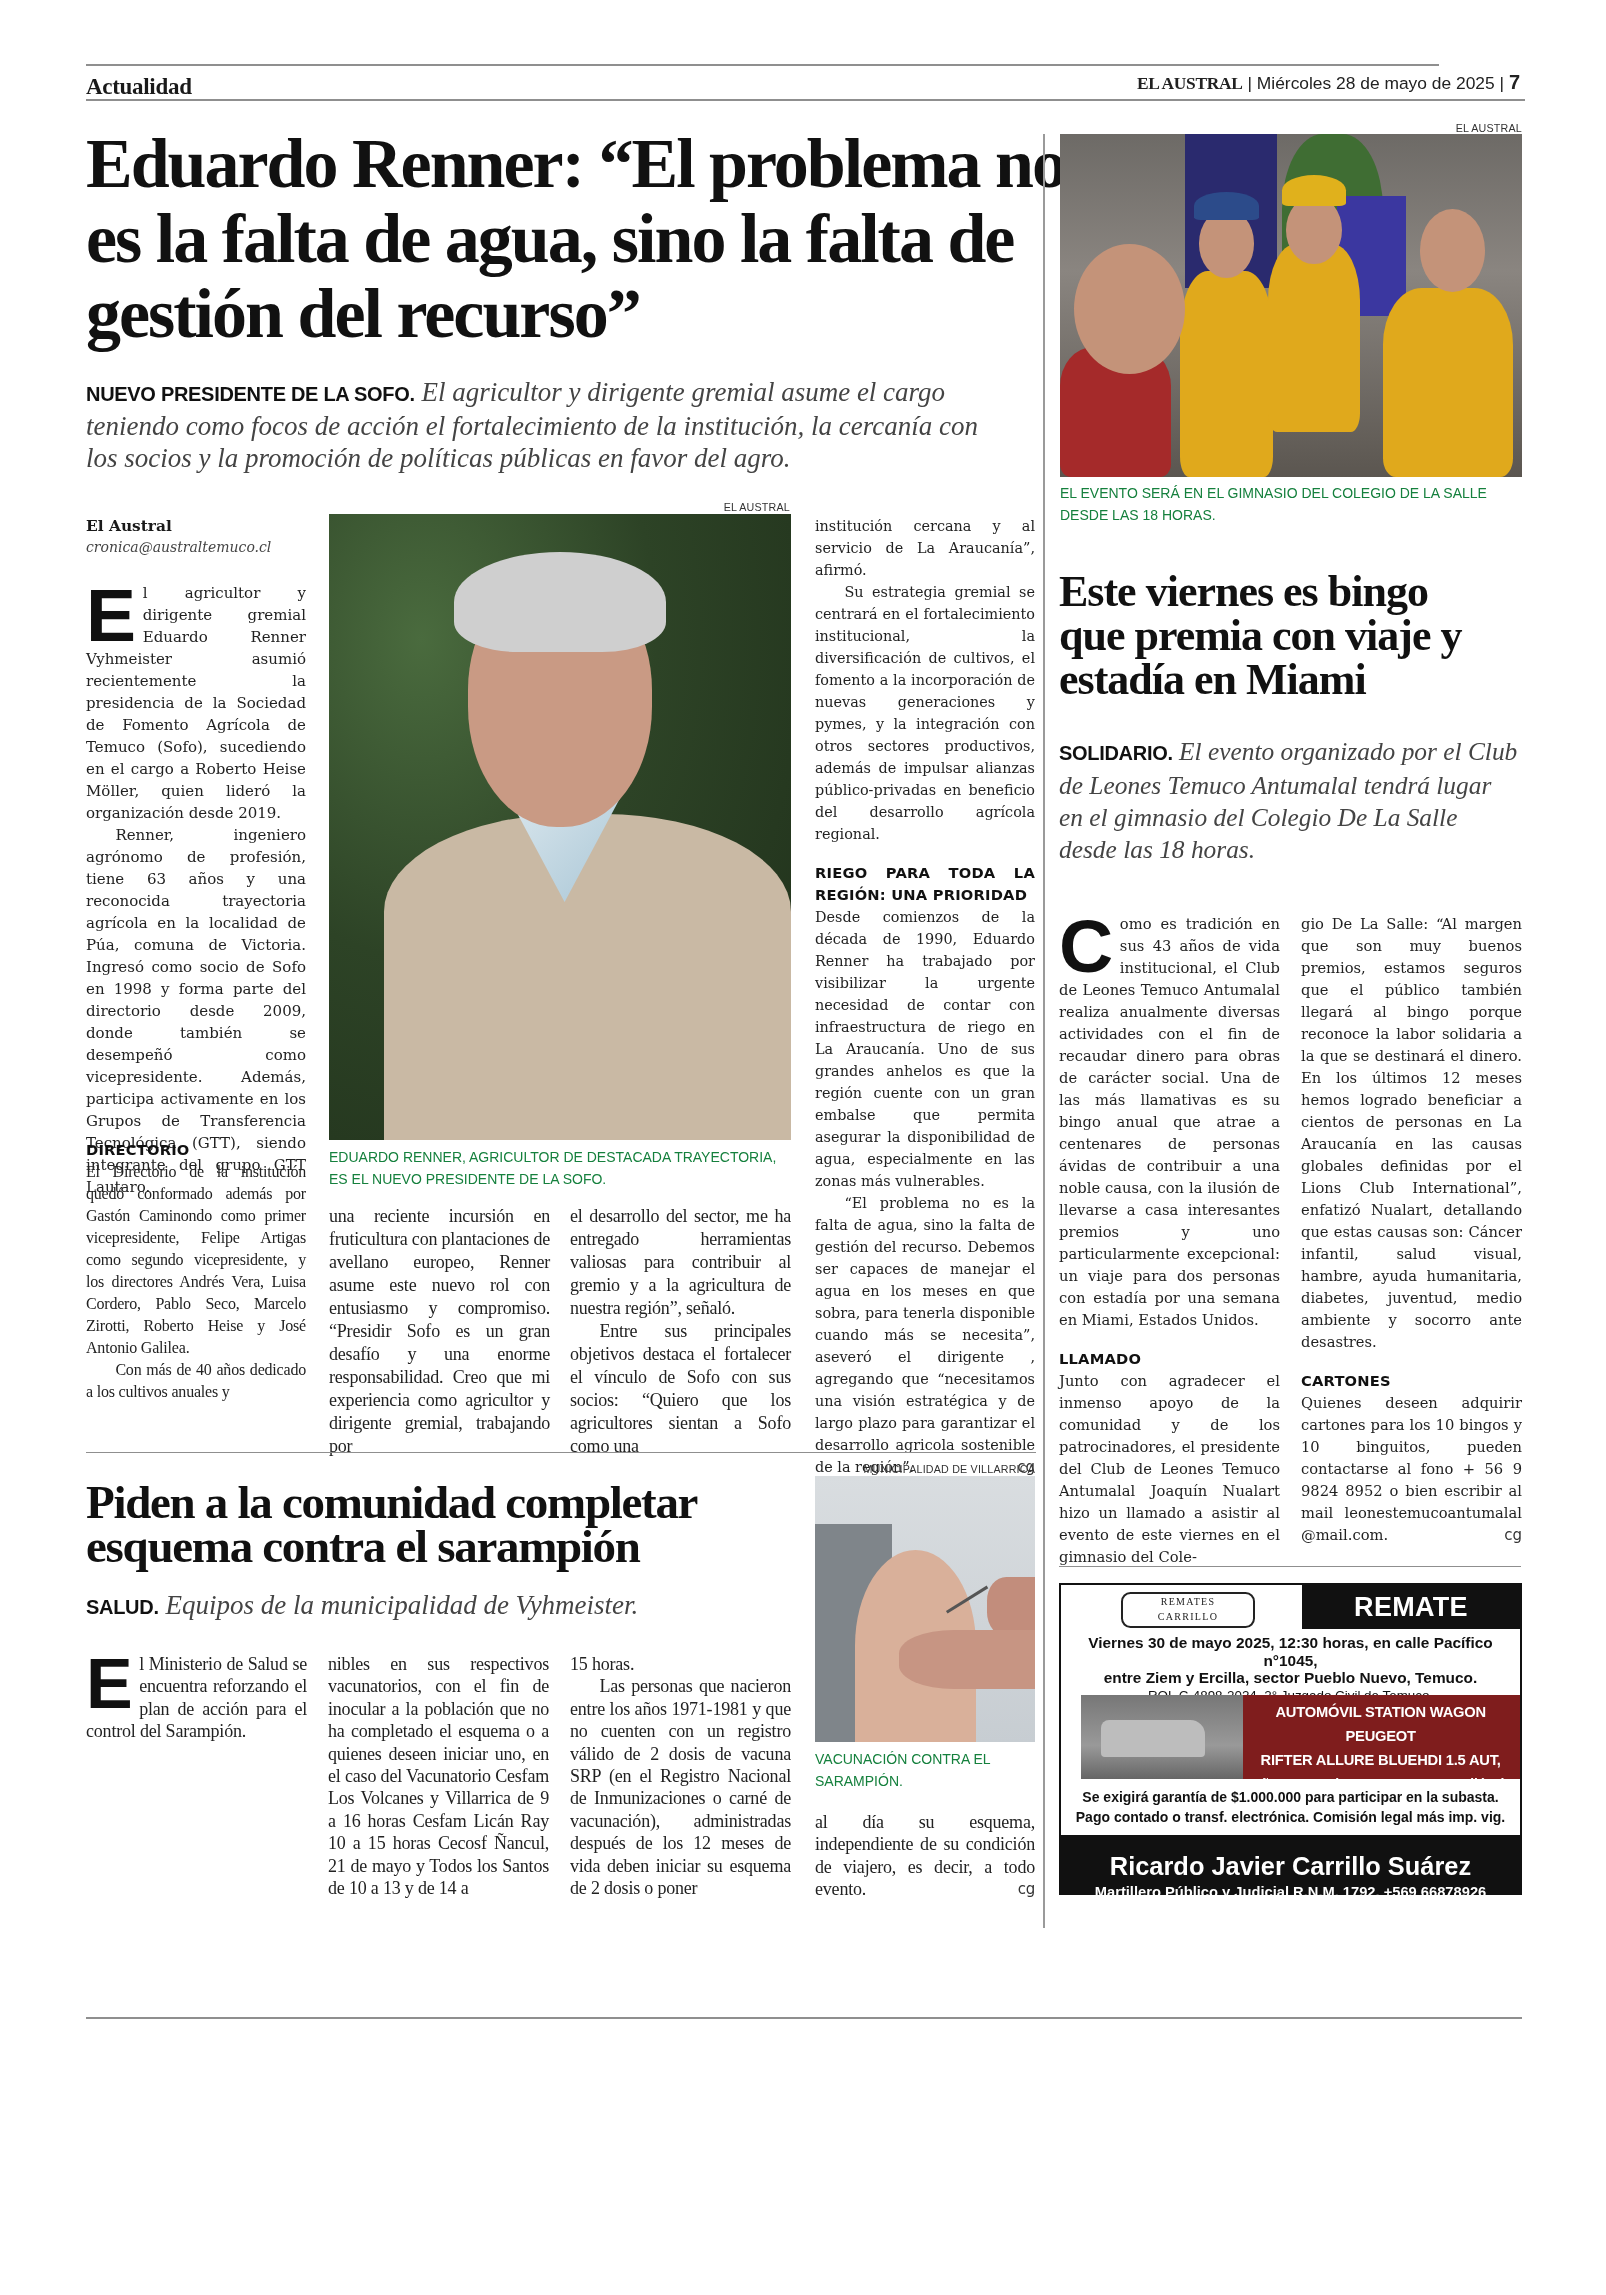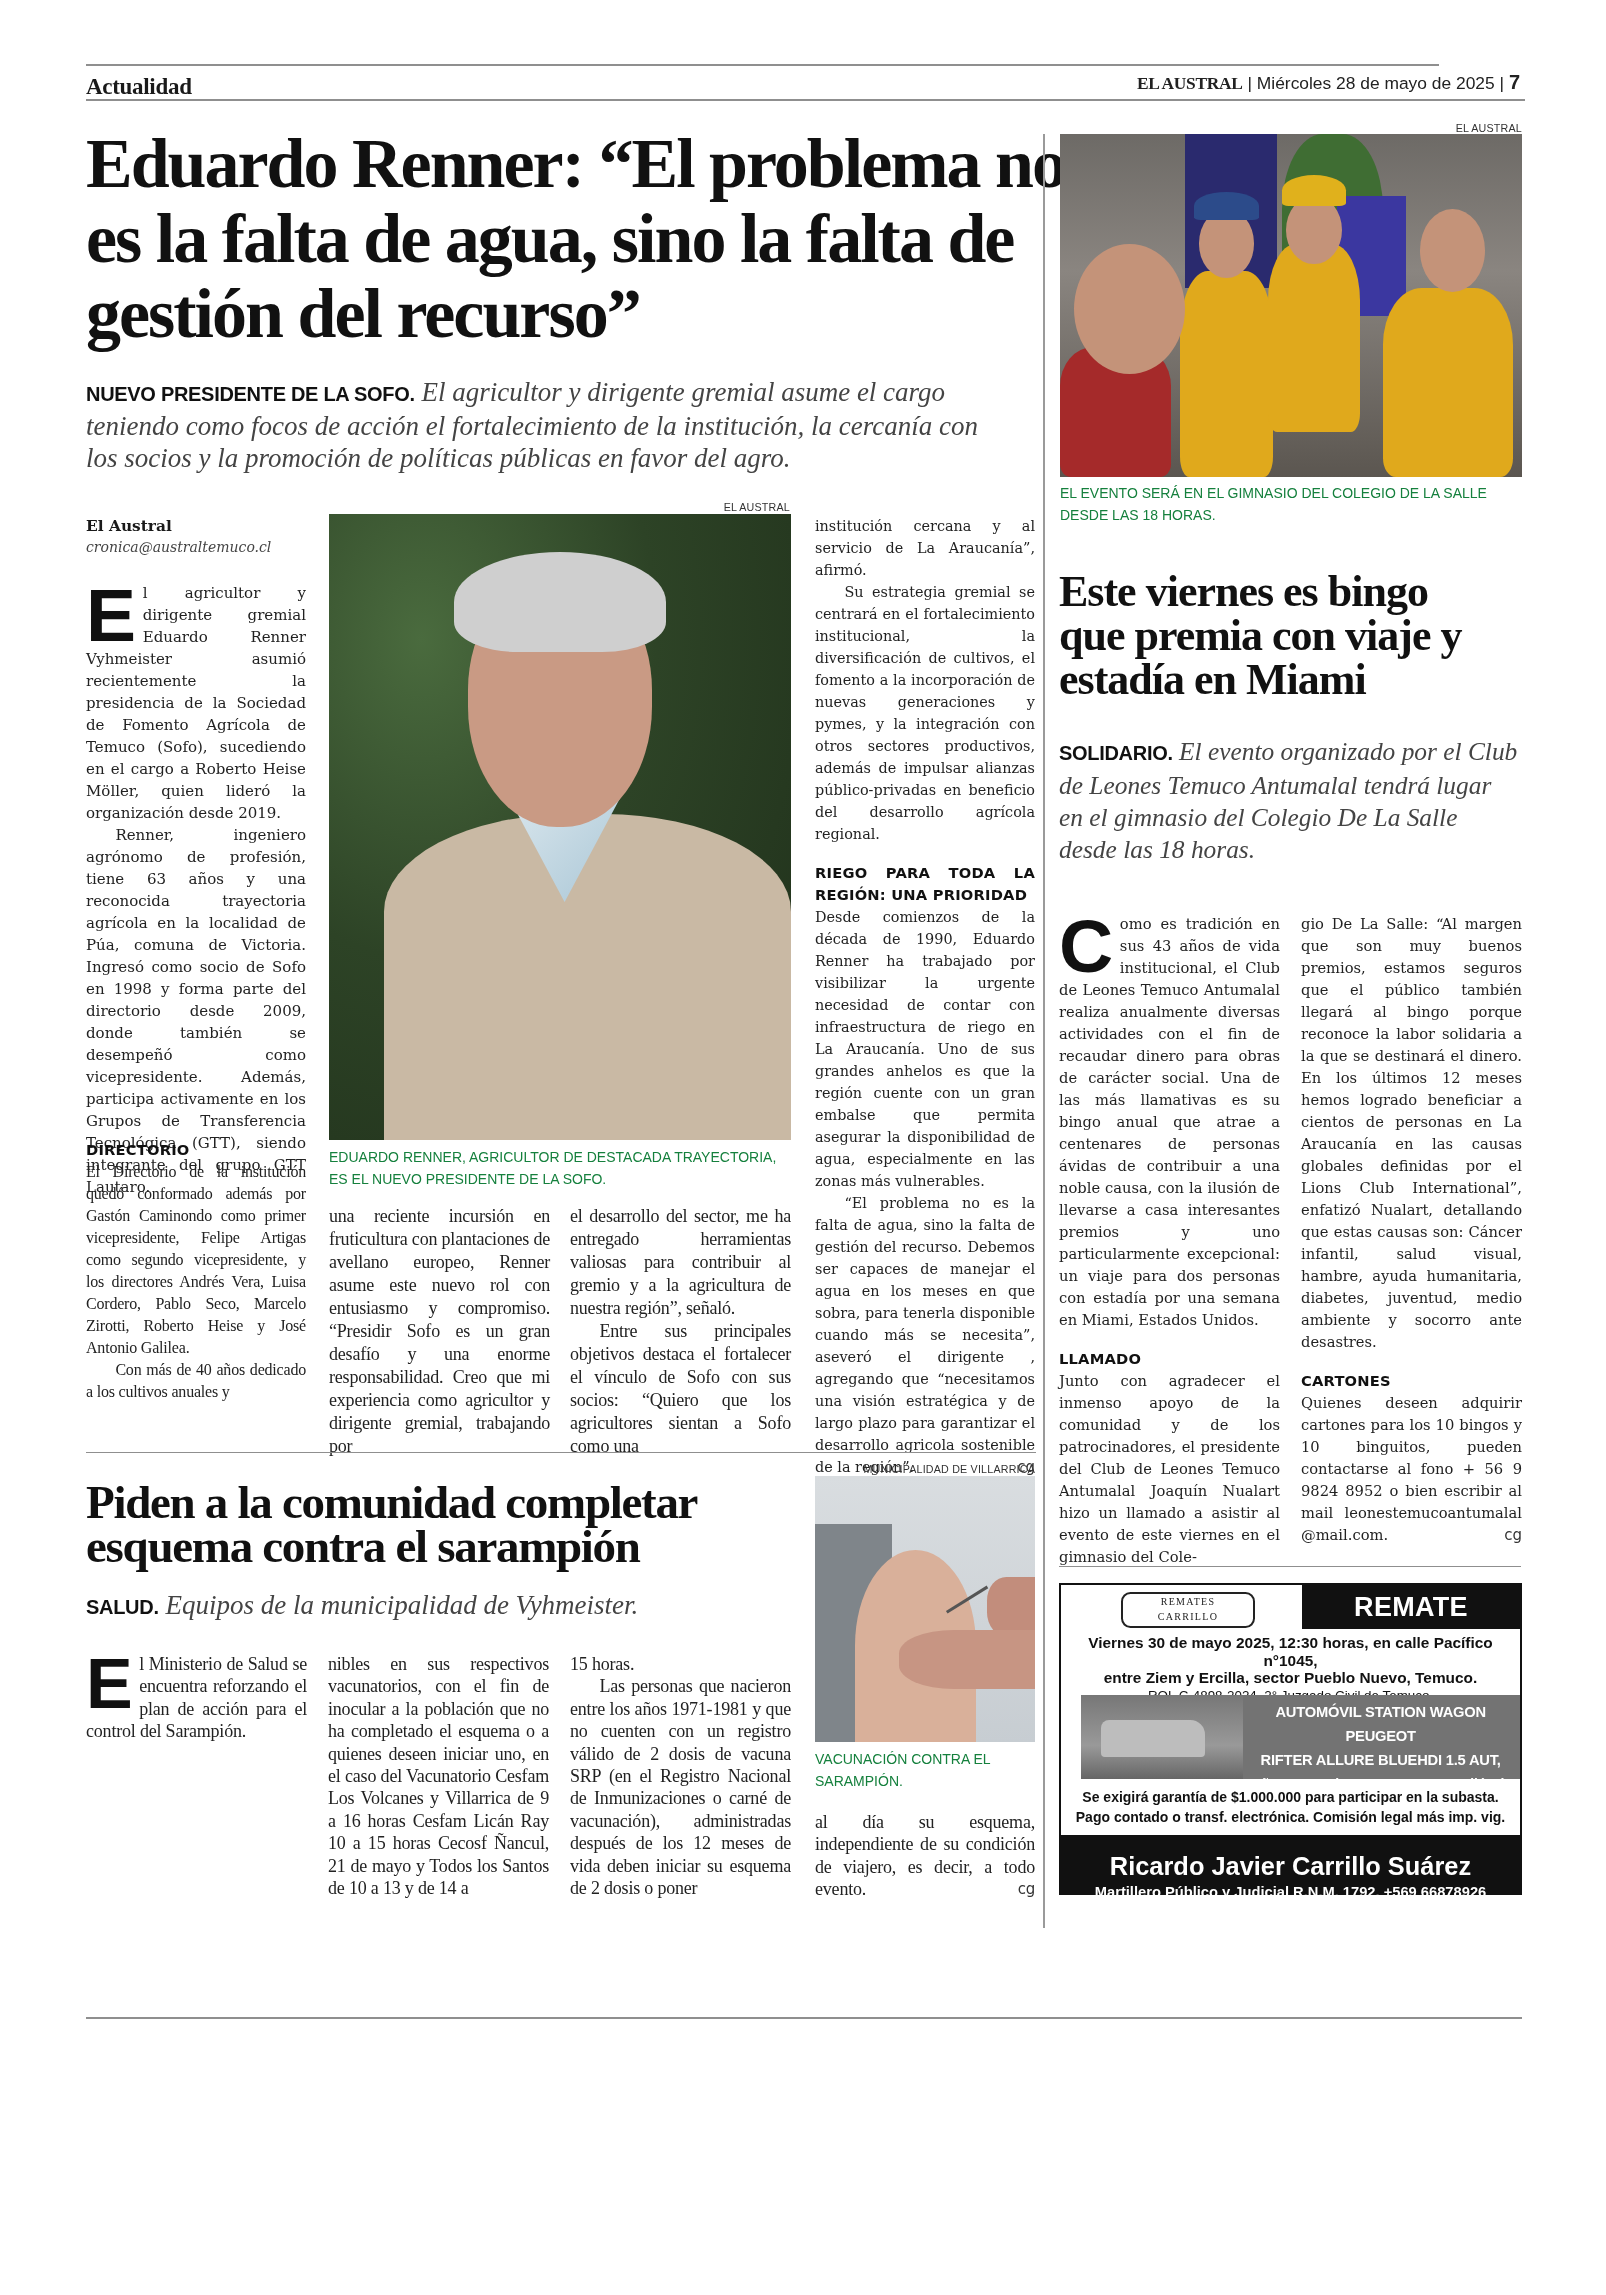--- a/index.html
+++ b/index.html
@@ -61,21 +61,21 @@
   .photo-vaccine .hand2 { position: absolute; right: 0; top: 38%; width: 22%; height: 22%; background: #c28d7c; border-radius: 40% 0 0 40%; }
   .photo-vaccine .syringe { position: absolute; right: 20%; top: 46%; width: 22%; height: 2.7px; background: #555; transform: rotate(-32deg); }
 
   
   .ad { position: absolute; border: 2.7px solid #111; background: #fff; font-family: "Liberation Sans", sans-serif; color: #111; }
   .ad-head { position: absolute; left: 0; top: 0; right: 0; height: 44px; }
   .ad-logo { position: absolute; left: 12px; top: 6.7px; width: 134px; height: 36px; border: 2px solid #222; border-radius: 9.4px; font-family: "Liberation Serif", serif; font-size: 10px; letter-spacing: 1.3px; text-align: center; line-height: 14.7px; padding-top: 1.3px; color: #222; margin-left: 48px; }
   .ad-title { position: absolute; left: 241px; top: 0; right: 0; height: 44px; background: #111; color: #fff; font-weight: bold; font-size: 27px; line-height: 44px; text-align: center; letter-spacing: 0.3px; }
   .ad-info { position: absolute; left: 0; right: 0; top: 44px; height: 64px; text-align: center; font-weight: bold; font-size: 15.4px; line-height: 17.4px; padding-top: 5.4px; }
   .ad-info .rol { font-weight: normal; font-size: 13.4px; }
-  .ad-car { position: absolute; left: 0; right: 0; top: 110px; height: 84px; background: #737373; color: #fff; margin-left: 20px; }
+  .ad-car { position: absolute; left: 0; right: 0; top: 110px; height: 84px; background: #7f1d1d; color: #fff; margin-left: 20px; }
   .ad-car-photo { position: absolute; left: 0; top: 0; width: 162px; height: 84px; background: linear-gradient(180deg,#777 0%, #999 60%, #666 100%); }
   .ad-car-photo .van { position: absolute; left: 20px; top: 25.4px; width: 104px; height: 37px; background: #bdbdbd; border-radius: 8px 14.7px 4px 4px; }
   .ad-car-text { position: absolute; left: 167px; right: 6.7px; top: 5.4px; text-align: center; font-weight: bold; font-size: 14.7px; line-height: 24px; letter-spacing: -0.2px; }
   .ad-terms { position: absolute; left: 0; right: 0; top: 195px; height: 52px; text-align: center; font-weight: bold; font-size: 14px; line-height: 20px; padding-top: 6.7px; }
   .ad-foot { position: absolute; left: 0; right: 0; bottom: 0; height: 58px; background: #111; color: #fff; text-align: center; }
   .ad-foot .name { font-weight: bold; font-size: 25.4px; line-height: 33px; padding-top: 15px; }
   .ad-foot .role { font-weight: bold; font-size: 14.7px; line-height: 19px; }
 </style>
 </head>
 <body>

